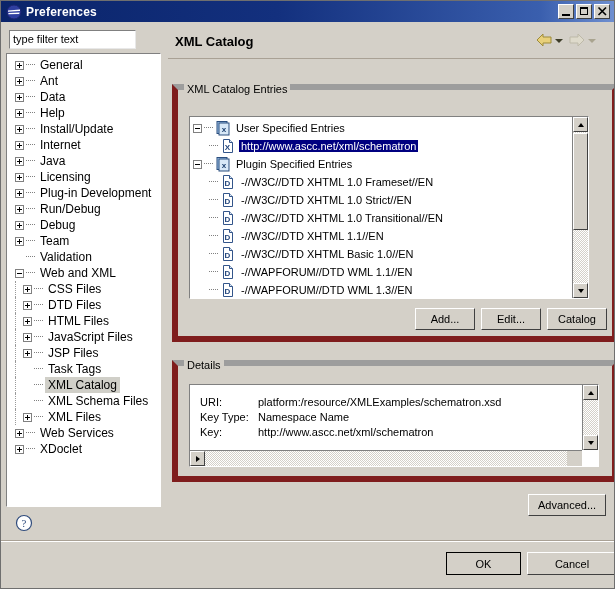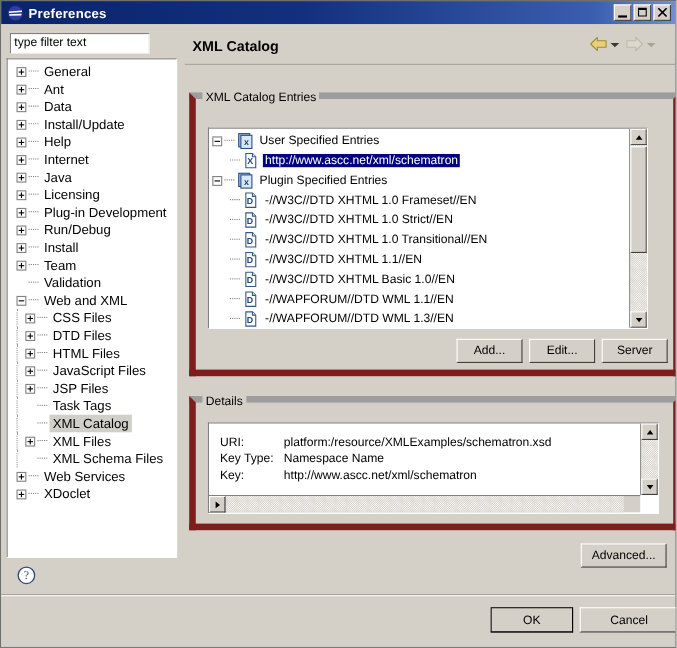--- a/index.html
+++ b/index.html
@@ -365,32 +365,32 @@
           <div class="trow">
             <span class="indent8"></span>
             <span class="twist plus"></span>
             <span class="dots"></span>
             <span class="lbl">Data</span>
           </div>
           <div class="trow">
             <span class="indent8"></span>
             <span class="twist plus"></span>
             <span class="dots"></span>
+            <span class="lbl">Help</span>
+          </div>
+          <div class="trow">
+            <span class="indent8"></span>
+            <span class="twist plus"></span>
+            <span class="dots"></span>
             <span class="lbl">Install/Update</span>
           </div>
           <div class="trow">
             <span class="indent8"></span>
             <span class="twist plus"></span>
             <span class="dots"></span>
-            <span class="lbl">Help</span>
-          </div>
-          <div class="trow">
-            <span class="indent8"></span>
-            <span class="twist plus"></span>
-            <span class="dots"></span>
             <span class="lbl">Internet</span>
           </div>
           <div class="trow">
             <span class="indent8"></span>
             <span class="twist plus"></span>
             <span class="dots"></span>
             <span class="lbl">Java</span>
           </div>
           <div class="trow">
             <span class="indent8"></span>
@@ -407,21 +407,21 @@
           <div class="trow">
             <span class="indent8"></span>
             <span class="twist plus"></span>
             <span class="dots"></span>
             <span class="lbl">Run/Debug</span>
           </div>
           <div class="trow">
             <span class="indent8"></span>
             <span class="twist plus"></span>
             <span class="dots"></span>
-            <span class="lbl">Install</span>
+            <span class="lbl">Debug</span>
           </div>
           <div class="trow">
             <span class="indent8"></span>
             <span class="twist plus"></span>
             <span class="dots"></span>
             <span class="lbl">Team</span>
           </div>
           <div class="trow">
             <span class="indent8"></span>
             <span class="twist-spacer"></span>
@@ -479,30 +479,30 @@
           <div class="trow sel">
             <span class="indent8"></span>
             <span class="vline"></span>
             <span class="twist-spacer"></span>
             <span class="dots"></span>
             <span class="lbl">XML Catalog</span>
           </div>
           <div class="trow">
             <span class="indent8"></span>
             <span class="vline"></span>
+            <span class="twist-spacer"></span>
+            <span class="dots"></span>
+            <span class="lbl">XML Schema Files</span>
+          </div>
+          <div class="trow">
+            <span class="indent8"></span>
+            <span class="vline"></span>
             <span class="twist plus"></span>
             <span class="dots"></span>
             <span class="lbl">XML Files</span>
-          </div>
-          <div class="trow">
-            <span class="indent8"></span>
-            <span class="vline"></span>
-            <span class="twist-spacer"></span>
-            <span class="dots"></span>
-            <span class="lbl">XML Schema Files</span>
           </div>
           <div class="trow">
             <span class="indent8"></span>
             <span class="twist plus"></span>
             <span class="dots"></span>
             <span class="lbl">Web Services</span>
           </div>
           <div class="trow">
             <span class="indent8"></span>
             <span class="twist plus"></span>
@@ -647,21 +647,21 @@
             <div class="sb-track" style="top:15px;bottom:15px;"></div>
             <div class="sb-thumb" style="top:16px;height:97px;"></div>
             <div class="sb-btn sb-down">
                 <span class="arr down"></span>
               </div>
           </div>
         </div>
 
         <div class="btn btn-add">Add...</div>
         <div class="btn btn-edit">Edit...</div>
-        <div class="btn btn-delete">Server</div>
+        <div class="btn btn-delete">Catalog</div>
       </div>
 
       <div class="group details-group">
         <div class="g-legend">Details</div>
 
         <div class="details-box">
           <div class="det-lines" id="details-host">
               <div class="det-line">
                 <span class="det-key">URI:</span>
                 <span class="det-val">platform:/resource/XMLExamples/schematron.xsd</span>

